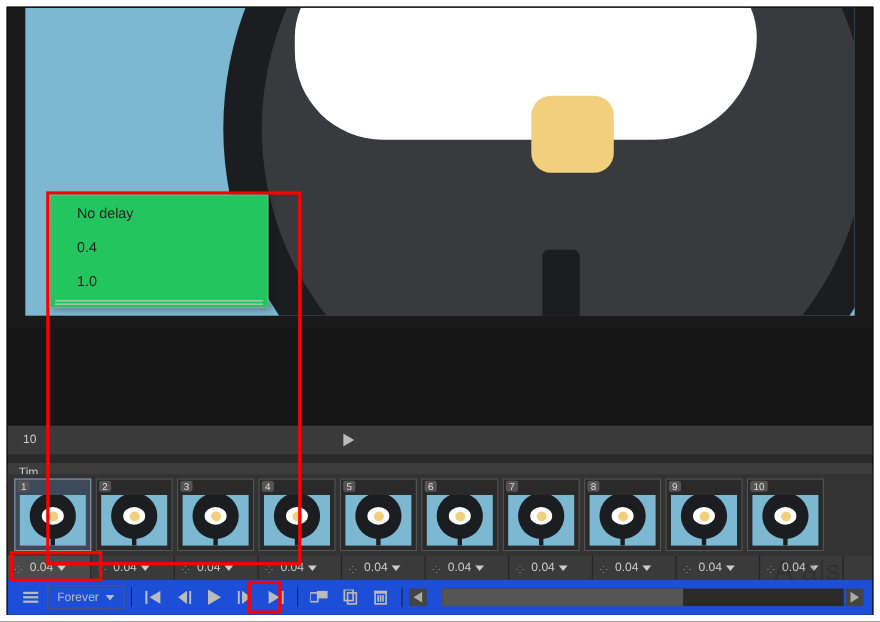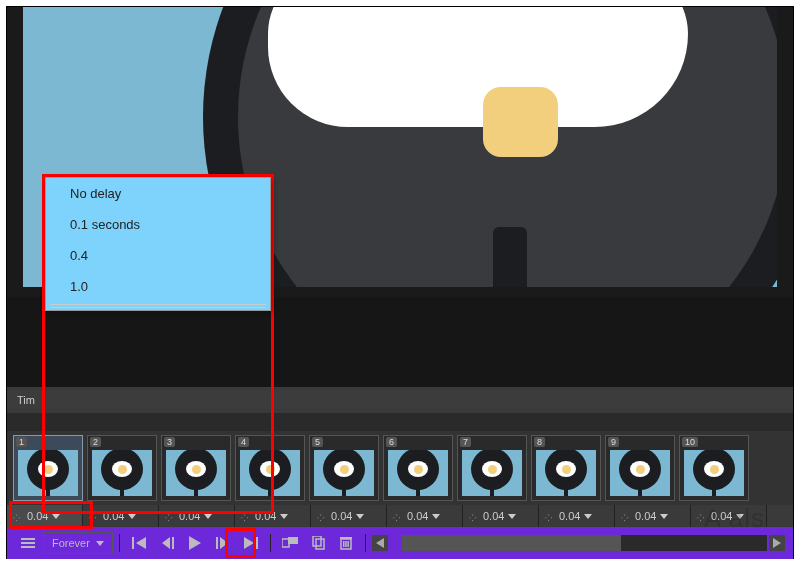--- a/index.html
+++ b/index.html
@@ -10,47 +10,47 @@
 .pan { position: absolute; left: 180px; top: -200px; width: 620px; height: 620px; border-radius: 50%; background: #1c1d20; }
 .pan-inner { position: absolute; left: 35px; top: 35px; right: 35px; bottom: 35px; border-radius: 50%; background: #393a3e; }
 .pan-handle { position: absolute; left: 470px; top: 220px; width: 34px; height: 200px; background: #1c1d20; border-radius: 6px; }
 .egg-white { position: absolute; left: 245px; top: -40px; width: 420px; height: 160px; background: #fff; border-radius: 100px 100px 140px 120px; }
 .yolk { position: absolute; left: 460px; top: 80px; width: 75px; height: 70px; background: #f1cf7d; border-radius: 18px; }
 .black-strip { position: absolute; left: 0; top: 290px; right: 0; height: 90px; background: #161616; }
 .mid-bar { position: absolute; left: 0; top: 380px; right: 0; height: 26px; background: #3a3a3a; display: flex; align-items: center; color: #ccc; font-size: 11px; }
 .mid-bar .ten { margin-left: 14px; }
 .mid-play { position: absolute; left: 300px; top: 4px; width: 20px; height: 18px; display: flex; align-items: center; justify-content: center; }
 .mid-play svg { fill: #bbb; }
-.panel-label { position: absolute; left: 0; top: 384px; width: 100%; height: 18px; background: #3c3c3c; color: #ccc; font-size: 11px; padding-left: 10px; line-height: 18px; }
+.panel-label { position: absolute; left: 0; top: 414px; width: 100%; height: 18px; background: #3c3c3c; color: #ccc; font-size: 11px; padding-left: 10px; line-height: 18px; }
 .frames-row { position: absolute; left: 0; top: 424px; right: 0; height: 74px; background: #333; display: flex; gap: 4px; padding: 4px 6px; overflow: hidden; }
 .thumb { width: 70px; height: 66px; background: #2a2a2a; position: relative; border: 1px solid #555; }
 .thumb.sel { border: 1px solid #89a; background: #3c4a5a; }
 .thumb-num { position: absolute; top: 1px; left: 2px; font-size: 9px; background: #555; color: #ddd; padding: 0 3px; border-radius: 2px; }
 .thumb-img { position: absolute; top: 14px; left: 4px; right: 4px; height: 46px; background: #7cb8d1; overflow: hidden; }
 .thumb-pan { position: absolute; left: 50%; top: 50%; width: 42px; height: 42px; margin-left: -21px; margin-top: -25px; border-radius: 50%; background: #1c1d20; display: flex; align-items: center; justify-content: center; }
 .thumb-egg { width: 20px; height: 16px; background: #fff; border-radius: 50%; position: relative; }
 .thumb-yolk { position: absolute; left: 50%; top: 50%; width: 9px; height: 9px; margin-left: -4px; margin-top: -4px; background: #f1cf7d; border-radius: 50%; }
 .thumb-handle { position: absolute; left: 50%; top: 38px; width: 4px; height: 20px; margin-left: -2px; background: #1c1d20; }
 .delay-row { position: absolute; left: 0; top: 498px; right: 0; height: 22px; background: #3a3a3a; display: flex; align-items: center; gap: 0; }
 .delay-cell { height: 22px; display: flex; align-items: center; gap: 4px; padding: 0 6px; color: #ccc; font-size: 11px; border-right: 1px solid #222; }
 .delay-cell .dots { width: 10px; height: 10px; color: #999; font-size: 9px; }
 .delay-cell .tri { width: 0; height: 0; border-left: 4px solid transparent; border-right: 4px solid transparent; border-top: 5px solid #ccc; }
 .delay-cell.first { background: #4a4a4a; }
-.bottom-bar { position: absolute; left: 0; top: 520px; right: 0; height: 32px; background: #6d28d9; display: flex; align-items: center; gap: 2px; padding: 0 8px; color: #bbb; font-size: 11px; }
+.bottom-bar { position: absolute; left: 0; top: 520px; right: 0; height: 32px; background: #1d4ed8; display: flex; align-items: center; gap: 2px; padding: 0 8px; color: #bbb; font-size: 11px; }
 .bbtn { width: 26px; height: 22px; display: flex; align-items: center; justify-content: center; cursor: pointer; border: 1px solid transparent; }
 .bbtn svg { fill: #bbb; }
 .loop-sel { display: flex; align-items: center; gap: 6px; padding: 0 8px; height: 22px; border: 1px solid #555; cursor: pointer; }
 .loop-sel .tri { width: 0; height: 0; border-left: 4px solid transparent; border-right: 4px solid transparent; border-top: 5px solid #bbb; }
 .sep { width: 1px; height: 18px; background: #222; margin: 0 4px; }
 .scrollbar-track { flex: 1; height: 16px; background: #2a2a2a; margin-left: 12px; position: relative; }
 .scrollbar-thumb { position: absolute; left: 0; top: 0; height: 16px; width: 60%; background: #555; }
 .sb-arrow { width: 16px; height: 16px; background: #444; display: flex; align-items: center; justify-content: center; }
 .sb-arrow svg { fill: #aaa; }
 
-.menu { position: absolute; left: 38px; top: 170px; width: 226px; background: #7dd3fc; border: 1px solid #999; box-shadow: 2px 2px 6px rgba(0,0,0,0.3); font-size: 13px; color: #222; z-index: 10; }
+.menu { position: absolute; left: 38px; top: 170px; width: 199px; background: #22c55e; border: 1px solid #999; box-shadow: 2px 2px 6px rgba(0,0,0,0.3); font-size: 13px; color: #222; z-index: 10; }
 .menu-border { position: absolute; left: 35px; top: 167px; width: 232px; height: 340px; border: 3px solid red; z-index: 9; pointer-events: none; }
 .menu-item { padding: 8px 24px; cursor: pointer; }
 .menu-sep { height: 1px; background: #ccc; margin: 2px 4px; }
 
 .red-box-delay { position: absolute; left: 2px; top: 494px; width: 84px; height: 28px; border: 3px solid red; z-index: 20; pointer-events: none; }
 .red-box-play { position: absolute; left: 218px; top: 521px; width: 31px; height: 30px; border: 3px solid red; z-index: 20; pointer-events: none; }
 
 .watermark { position: absolute; right: 28px; bottom: 24px; font-size: 26px; font-weight: normal; color: rgba(0,0,0,0.15); letter-spacing: 1px; font-family: Arial, sans-serif; z-index: 5; pointer-events: none; display: flex; align-items: center; gap: 6px; }
 </style>
 </head>
@@ -324,21 +324,20 @@
     <div class="sb-arrow">
       <svg width="8" height="10" viewBox="0 0 8 10">
           <polygon points="0,0 8,5 0,10"></polygon>
         </svg>
     </div>
   </div>
 
   <div class="menu-border"></div>
   <div class="menu" id="delay-menu">
       <div class="menu-item">No delay</div>
-      <div class="menu-item">0.1 seconds</div>
       <div class="menu-item">0.4</div>
       <div class="menu-item">1.0</div>
       <div class="menu-sep"></div>
       <div class="menu-sep"></div>
     </div>
 
   <div class="red-box-delay"></div>
   <div class="red-box-play"></div>
 
   <div class="watermark">

